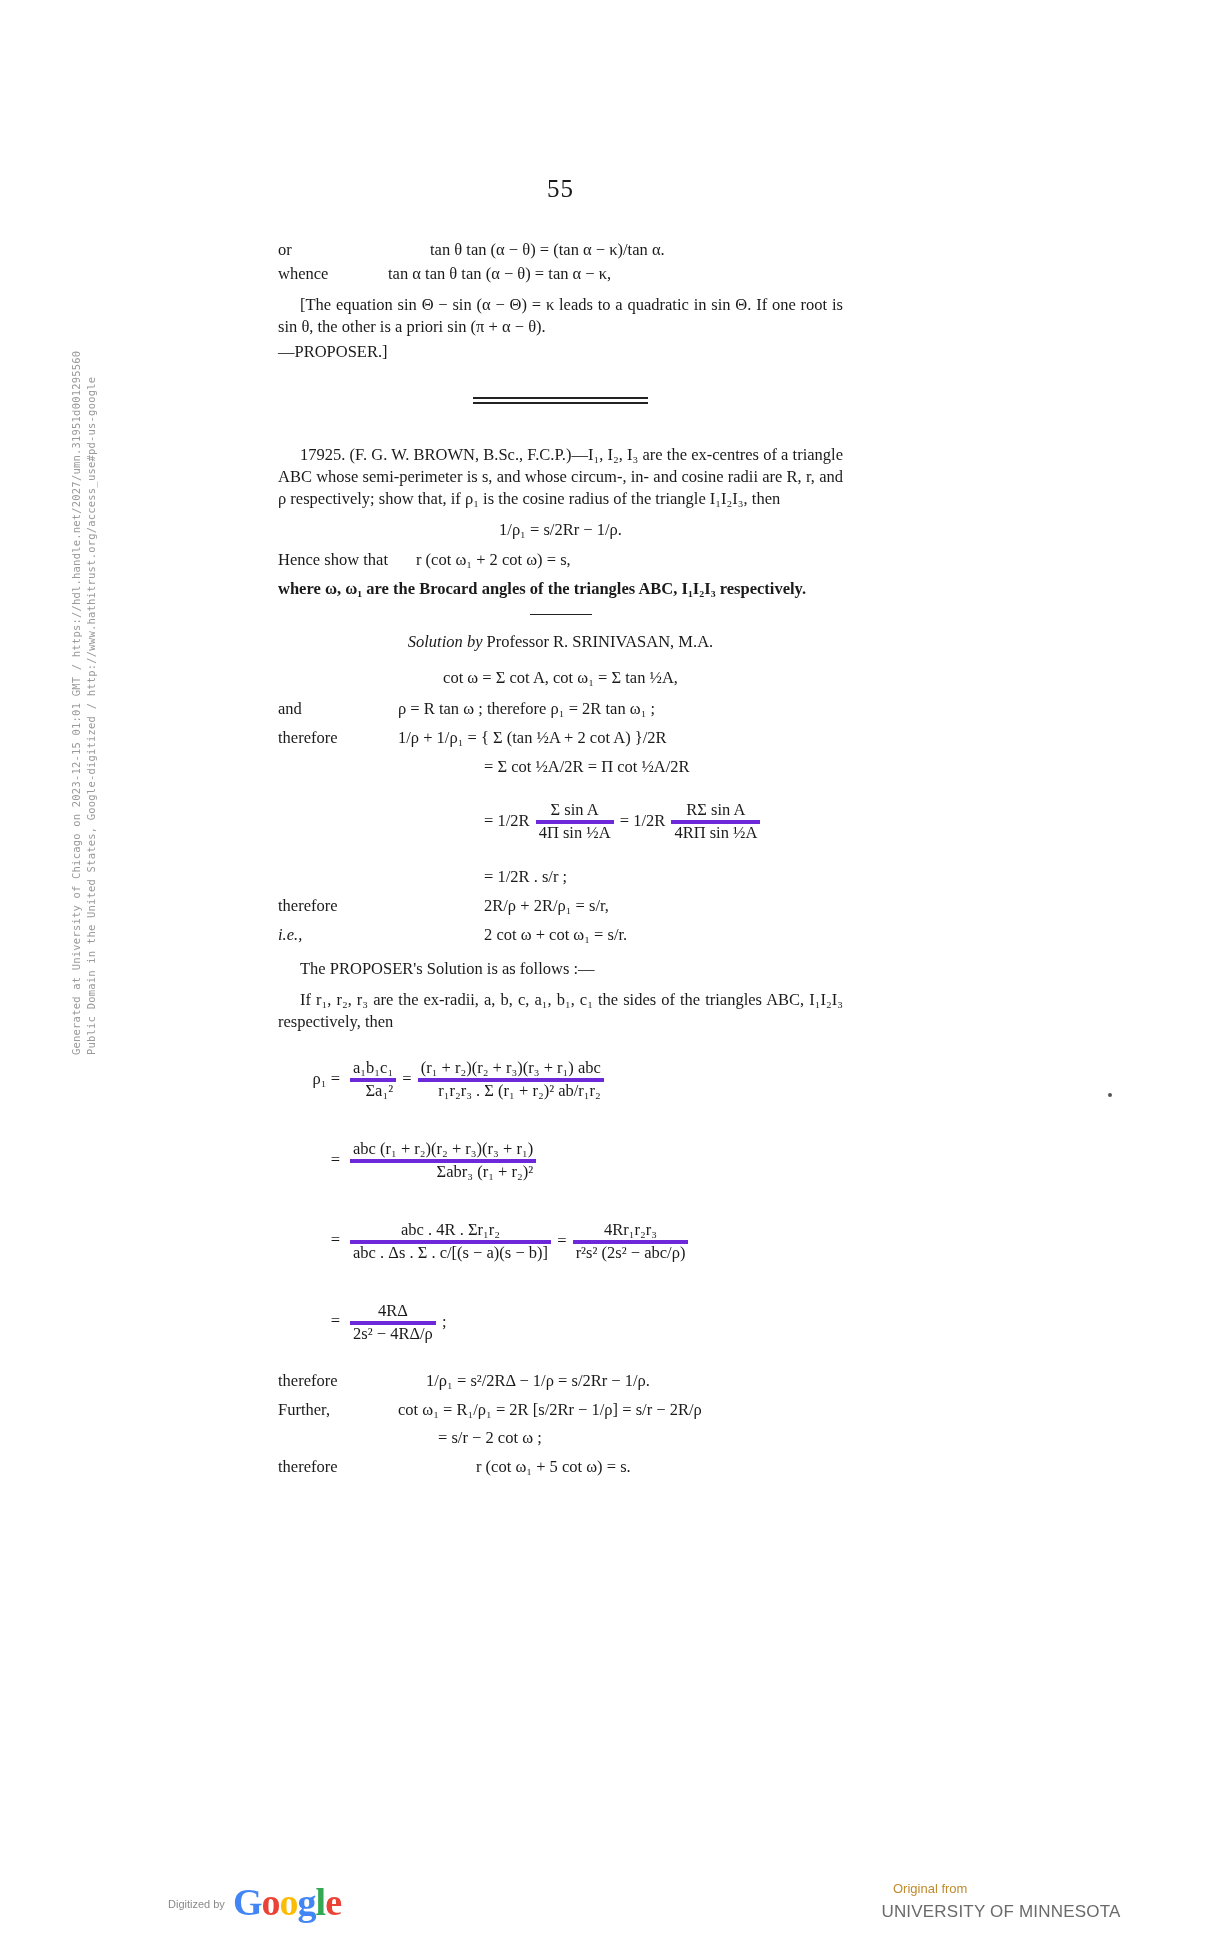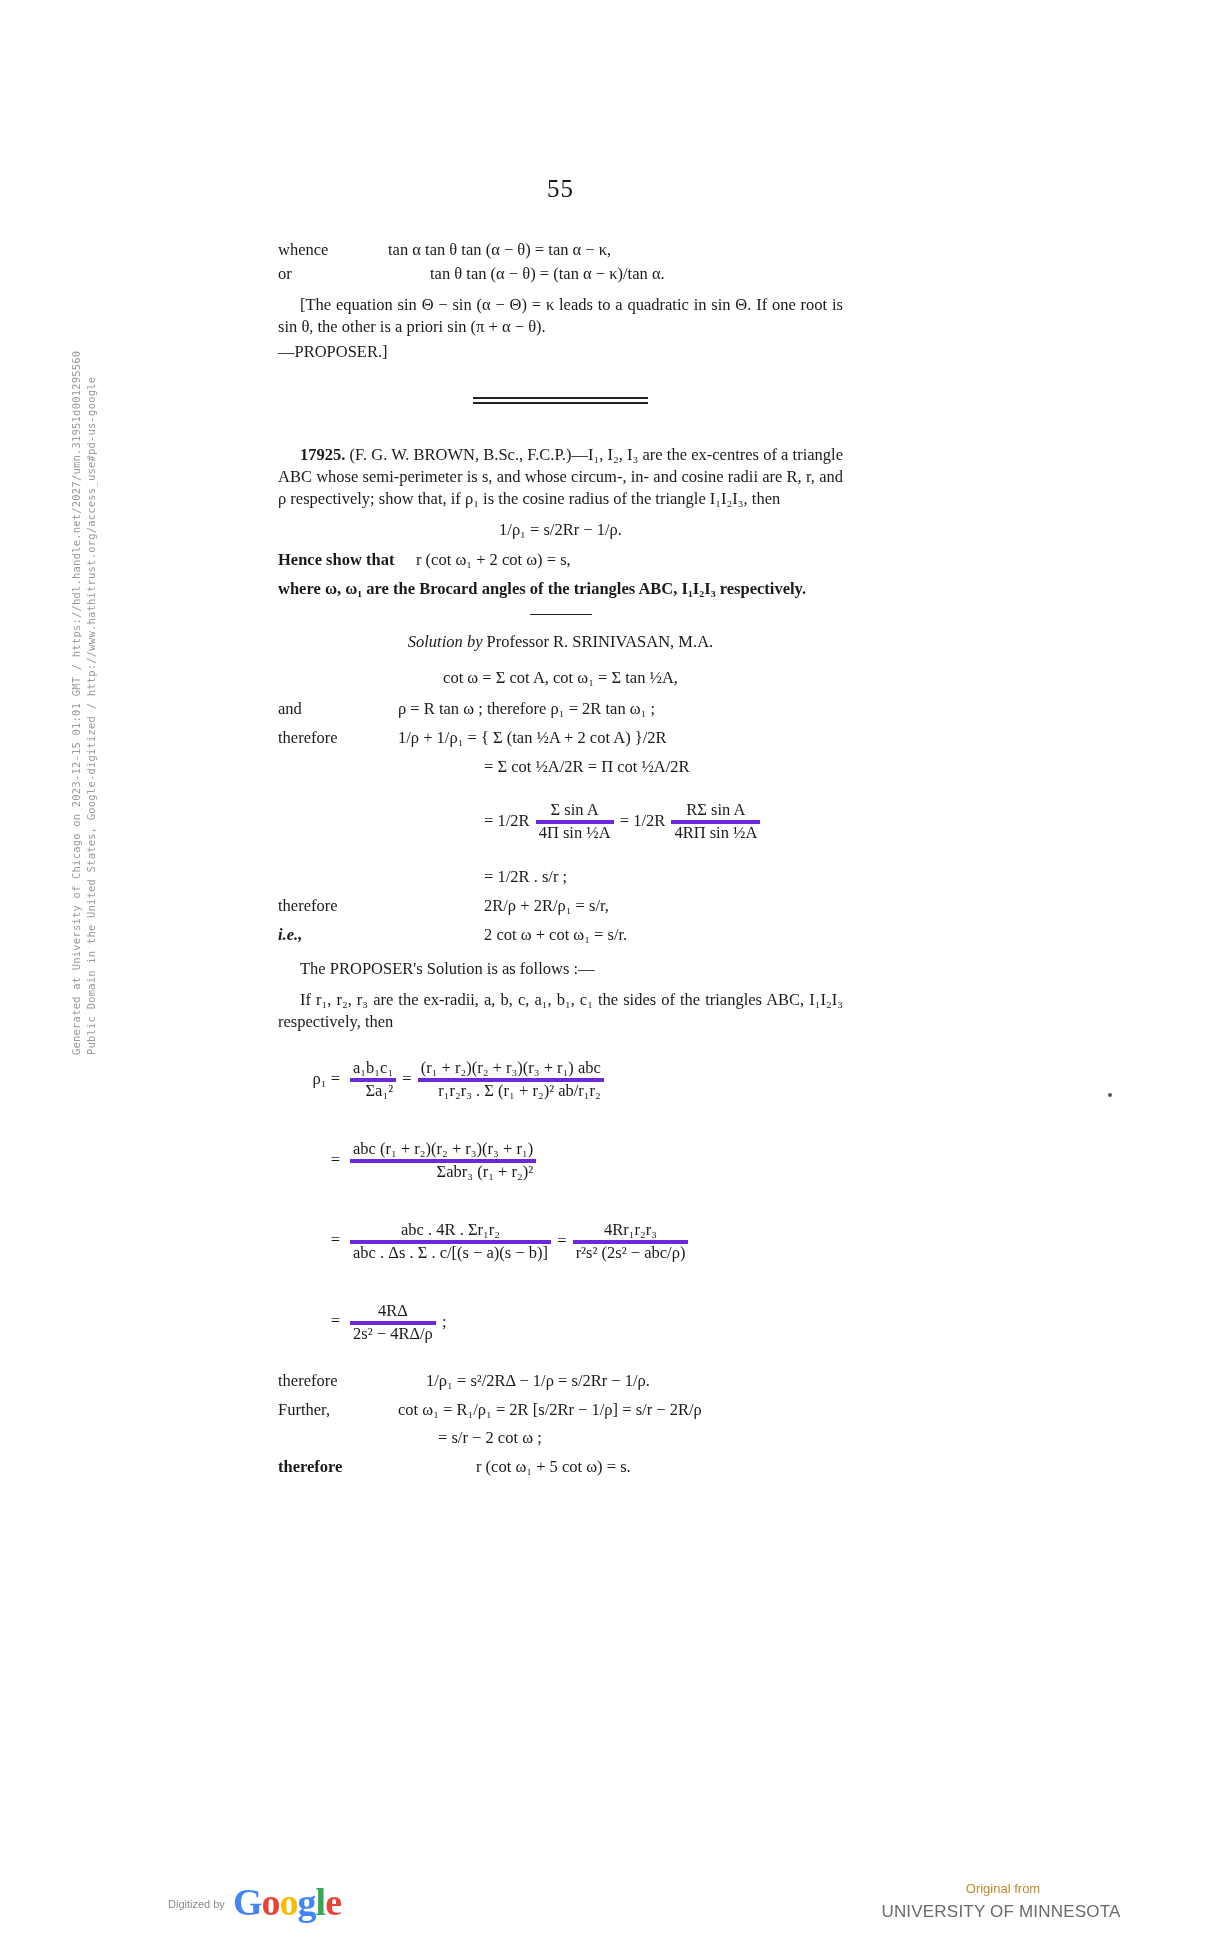--- a/index.html
+++ b/index.html
@@ -46,21 +46,21 @@
     text-align: left;
   }
   .page-number {
     text-align: center;
     font-size: 25px;
     font-family: "Liberation Serif", serif;
     margin: 0 0 34px 0;
     letter-spacing: 1px;
   }
   i, .it { font-style: italic; }
-  .bold { font-weight: bold; }
+  .bold { font-weight: normal; }
 
   .row {
     display: flex;
     align-items: baseline;
     margin: 2px 0;
   }
   .label-col {
     flex: 0 0 auto;
     min-width: 0;
   }
@@ -149,21 +149,20 @@
   .g4 { color: #4285f4; }
   .g5 { color: #34a853; }
   .g6 { color: #ea4335; }
   .orig-from {
     position: absolute;
     right: 118px;
     bottom: 42px;
     font-family: "Liberation Sans", sans-serif;
     font-size: 13px;
     color: #c08a2e;
-    text-align: center;
     width: 220px;
   }
   .orig-inst {
     position: absolute;
     right: 60px;
     bottom: 16px;
     font-family: "Liberation Sans", sans-serif;
     font-size: 17px;
     color: #6a6a6a;
     text-align: center;
@@ -190,26 +189,26 @@
     <div>Public Domain in the United States, Google-digitized  /  http://www.hathitrust.org/access_use#pd-us-google</div>
   </div>
 
   <div class="dot-mark"></div>
 
   <div class="content">
 
     <div class="page-number">55</div>
 
     <div class="row">
+      <span class="label-col" style="width:110px">or</span>
+      <span class="eq" style="margin-left:42px">tan θ tan (α − θ) = (tan α − κ)/tan α.</span>
+    </div>
+    <div class="row">
       <span class="label-col" style="width:110px">whence</span>
       <span class="eq">tan α tan θ tan (α − θ) = tan α − κ,</span>
-    </div>
-    <div class="row">
-      <span class="label-col" style="width:110px">or</span>
-      <span class="eq" style="margin-left:42px">tan θ tan (α − θ) = (tan α − κ)/tan α.</span>
     </div>
 
     <p class="para">[The equation  sin Θ − sin (α − Θ) = κ  leads to a quadratic in sin Θ.   If one root is sin θ, the other is a priori sin (π + α − θ).</p>
     <p class="para-noind" style="margin-top:-6px">—PROPOSER.]</p>
 
     <div class="rule-double"></div>
 
     <p class="para">
       <span class="bold">17925.</span>
       <span>(F. G. W. BROWN, B.Sc., F.C.P.)</span><span>—I₁, I₂, I₃ are the ex-centres of a triangle ABC whose semi-perimeter is s, and whose circum-, in- and cosine radii are R, r, and ρ respectively; show that, if ρ₁ is the cosine radius of the triangle I₁I₂I₃, then</span>

